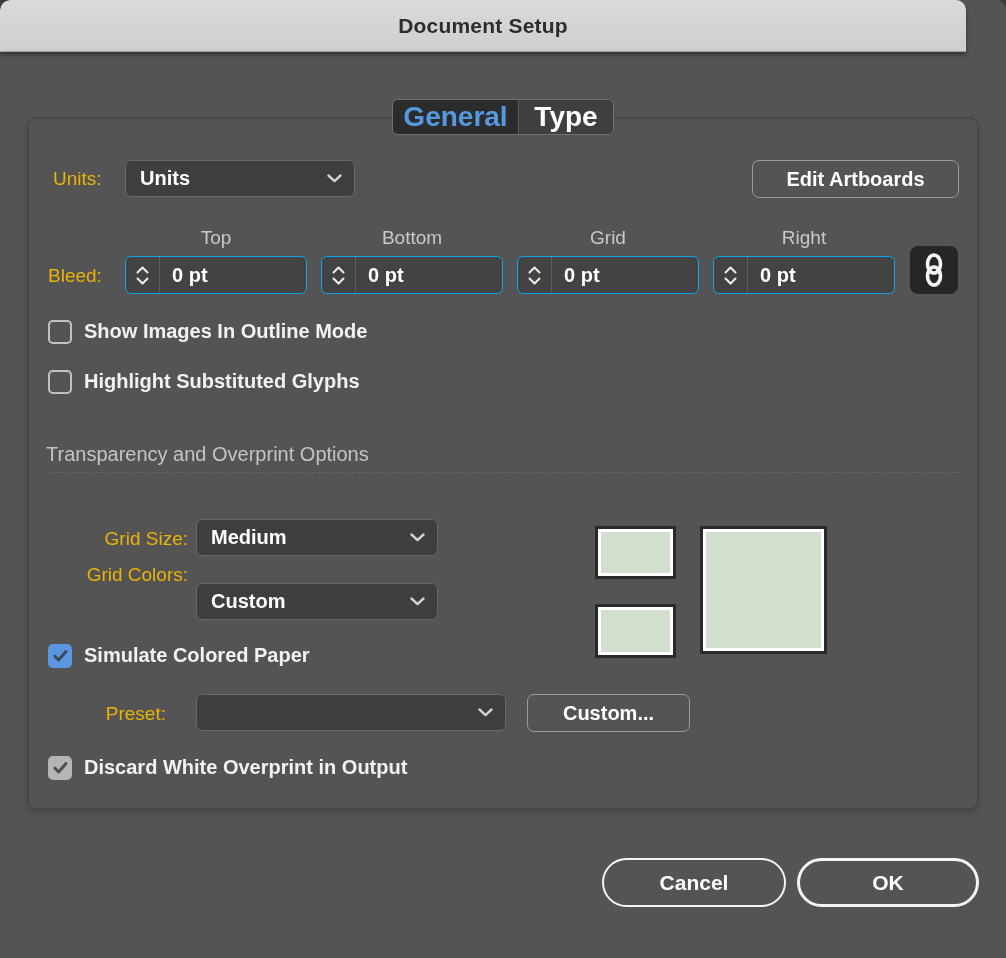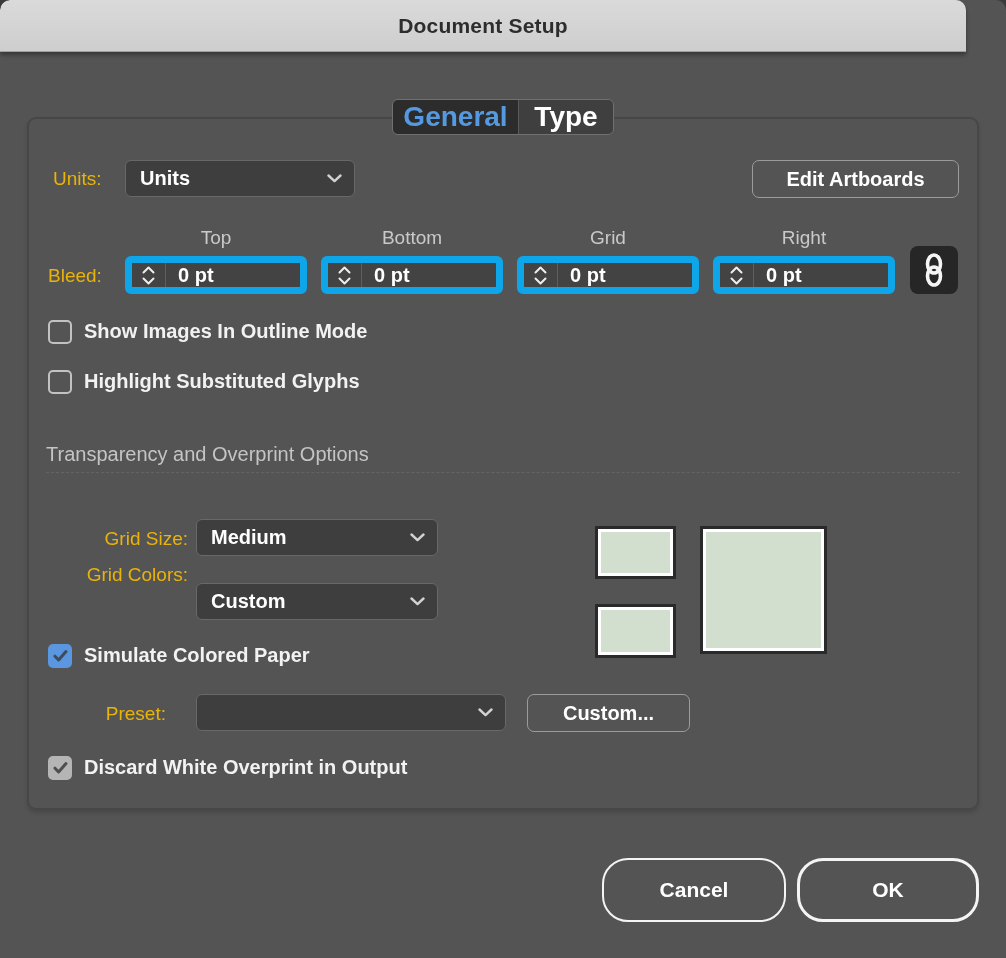--- a/index.html
+++ b/index.html
@@ -49,21 +49,21 @@
   .push-btn {
     position:absolute; background:transparent; border:1.5px solid #9b9b9b;
     border-radius:7px; color:#fff; font-size:20px; font-weight:700;
     display:flex; align-items:center; justify-content:center; cursor:default;
   }
 
   .col-lbl { position:absolute; width:182px; text-align:center; font-size:19px; color:#c9c9c9; }
 
   .bleed-field {
     position:absolute; width:182px; height:38px; background:#434343;
-    border:7px solid #0ea5e9; border-radius:6px; display:flex; overflow:hidden;
+    border:1px solid #0ea5e9; border-radius:6px; display:flex; overflow:hidden;
   }
   .stepper {
     width:34px; border-right:1px solid #5f5f5f; display:flex; flex-direction:column;
     align-items:center; justify-content:center; gap:3px; cursor:default;
   }
   .bleed-value { flex:1; display:flex; align-items:center; padding-left:12px; color:#fff; font-size:20px; font-weight:600; }
 
   .link-btn {
     position:absolute; left:910px; top:246px; width:48px; height:48px;
     background:#262626; border-radius:8px; display:flex; align-items:center; justify-content:center;
@@ -79,21 +79,21 @@
   .chk.checked-gray { background:#b5b5b5; border-color:#b5b5b5; }
   .chk-label { position:absolute; font-size:20px; color:#f2f2f2; font-weight:600; white-space:nowrap; }
 
   .section-title { position:absolute; left:46px; top:443px; font-size:20px; color:#c4c4c4; }
   .divider { position:absolute; left:46px; top:472px; width:914px; height:0; border-top:1px dashed #646464; }
 
   .swatch { position:absolute; border:3px solid #2a2a2a; background:#ffffff; padding:3px; }
   .swatch > div { width:100%; height:100%; background:var(--swatch-green,#d3dfce); }
 
   .pill-btn {
-    position:absolute; height:64px; border:2px solid #f4f4f4; border-radius:26px;
+    position:absolute; height:49px; border:2px solid #f4f4f4; border-radius:26px;
     background:transparent; color:#fff; font-size:21px; font-weight:600;
     display:flex; align-items:center; justify-content:center; cursor:default;
   }
   .pill-btn.ok { border-width:3px; }
 </style>
 </head>
 <body>
 
 <div class="dialog">
 

